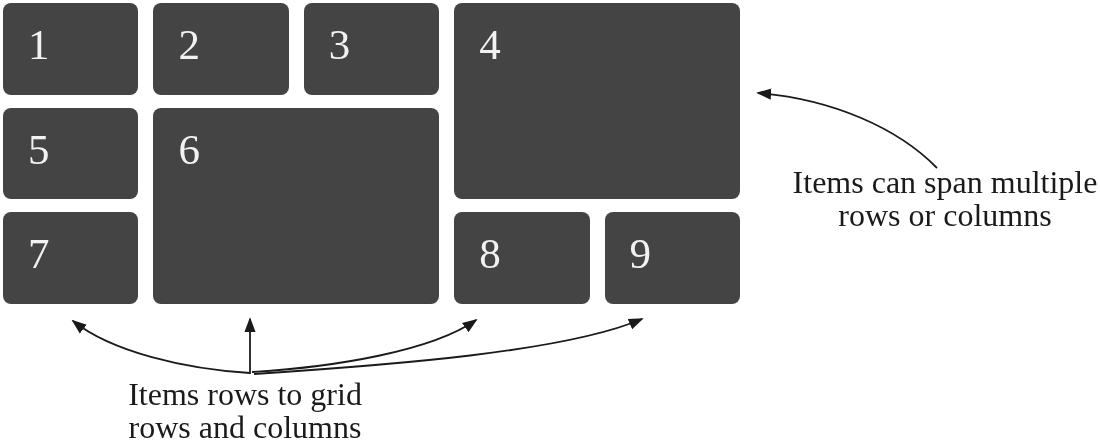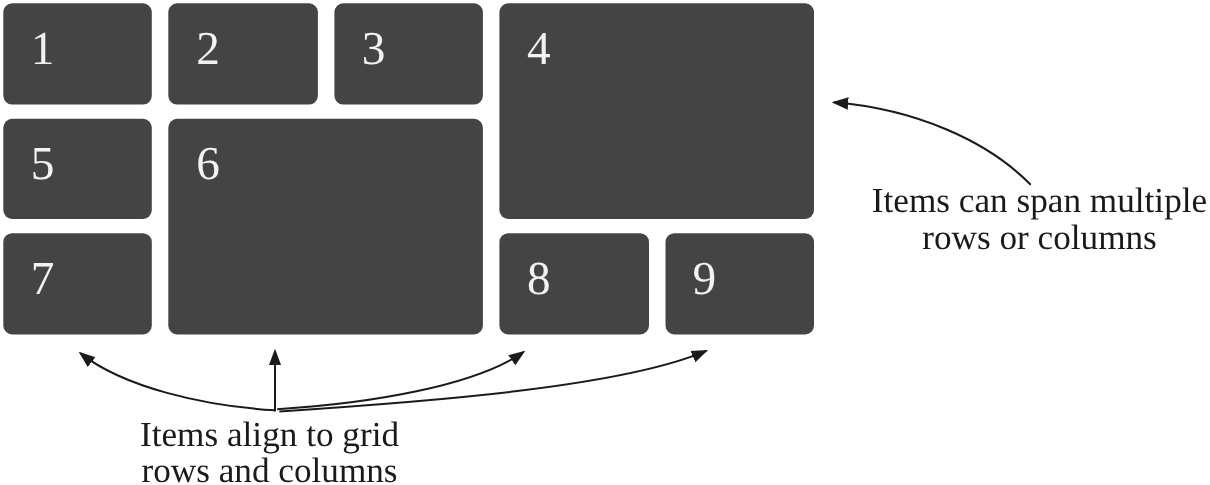--- a/index.html
+++ b/index.html
@@ -114,17 +114,17 @@
     <path d="M 252 372 C 335 367 432 351 476 320" fill="none" stroke="#1a1a1a" stroke-width="1.8" marker-end="url(#ah)"></path>
     <path d="M 254 374 C 390 365 565 352 642 319" fill="none" stroke="#1a1a1a" stroke-width="1.8" marker-end="url(#ah)"></path>
   </svg>
 
   <div class="note note-span" style="color: rgb(26, 26, 26);">
     <div>Items can span multiple</div>
     <div>rows or columns</div>
   </div>
 
   <div class="note note-align" style="color: rgb(26, 26, 26);">
-    <div>Items align to grid</div>
+    <div>Items rows to grid</div>
     <div>rows and columns</div>
   </div>
 
 </div>
 
 </body></html>

